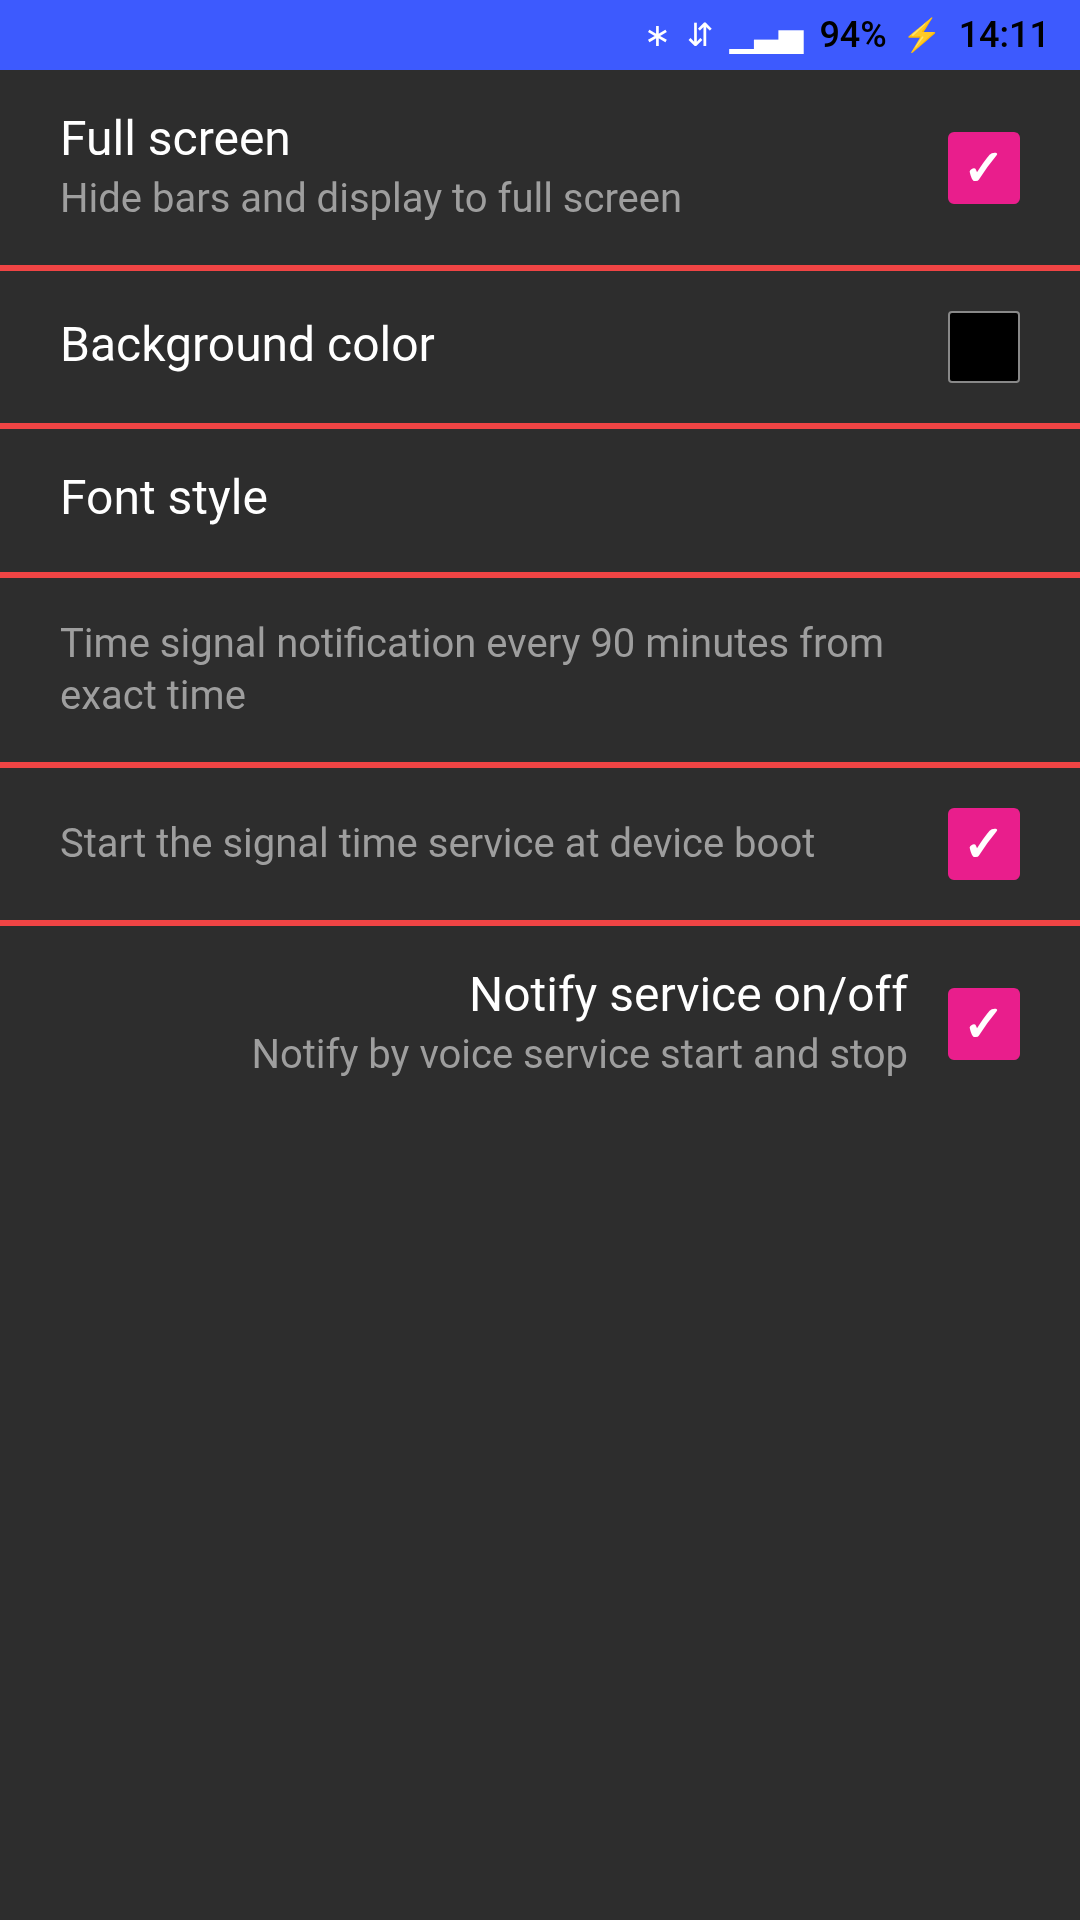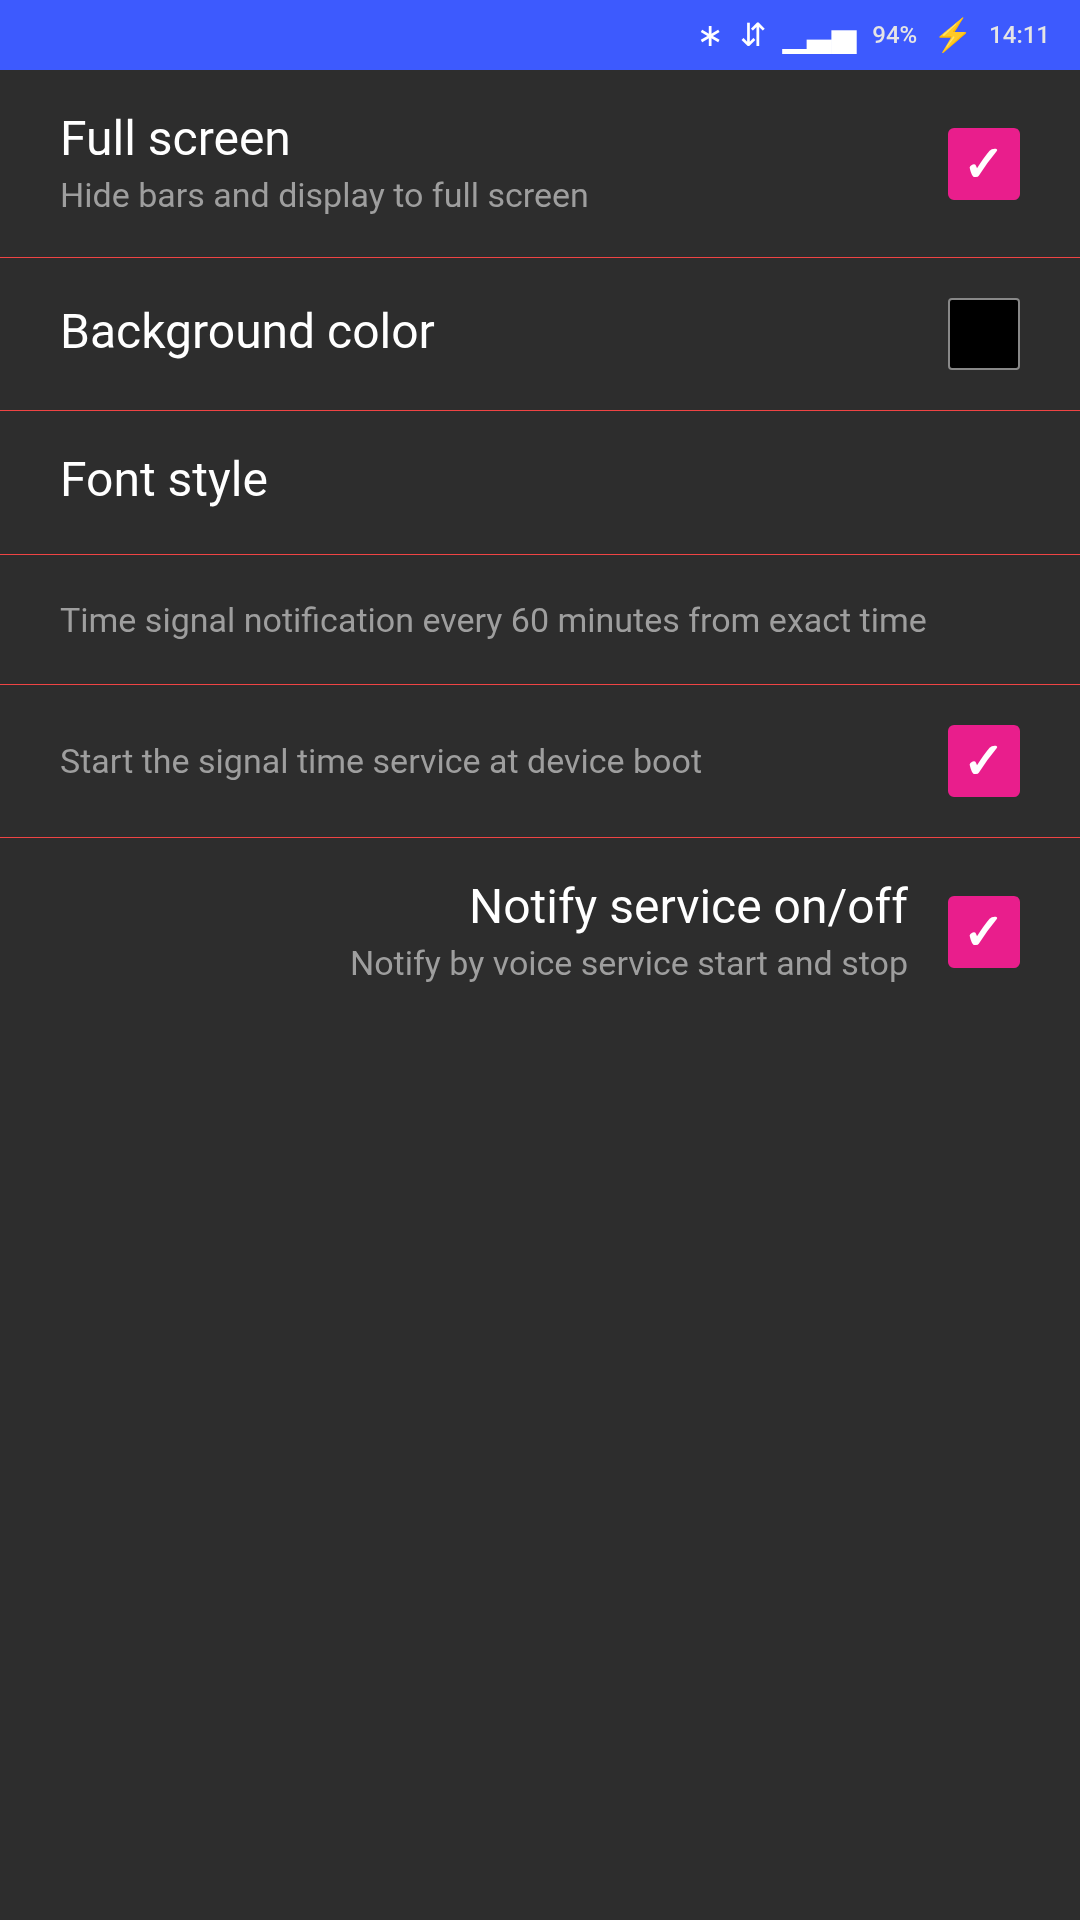--- a/index.html
+++ b/index.html
@@ -31,36 +31,36 @@
       align-items: center;
       gap: 16px;
     }
 
     .status-icon {
       color: #ffffff;
       font-size: 32px;
     }
 
     .status-text {
-      color: #e5e5e5;
-      font-size: 24px;
+      color: #000000;
+      font-size: 36px;
       font-weight: 500;
     }
 
     
     .settings-list {
       width: 100%;
     }
 
     .settings-item {
       display: flex;
       align-items: center;
       justify-content: space-between;
       padding: 40px 60px;
-      border-bottom: 1px solid #ef4444;
+      border-bottom: 6px solid #ef4444;
       min-height: 130px;
     }
 
     .settings-item:last-child {
       border-bottom: none;
       text-align: right;
     }
 
     .settings-item-content {
       flex: 1;
@@ -68,21 +68,21 @@
     }
 
     .settings-item-title {
       font-size: 48px;
       font-weight: 400;
       color: #ffffff;
       margin-bottom: 6px;
     }
 
     .settings-item-subtitle {
-      font-size: 34px;
+      font-size: 40px;
       color: #9e9e9e;
       line-height: 1.3;
     }
 
     
     .checkbox {
       width: 72px;
       height: 72px;
       background-color: #e91e8c;
       border-radius: 6px;
@@ -150,21 +150,21 @@
   </div>
 
   <div class="settings-item">
     <div class="settings-item-content">
       <div class="settings-item-title">Font style</div>
     </div>
   </div>
 
   <div class="settings-item">
     <div class="settings-item-content">
-      <div class="settings-item-subtitle">Time signal notification every 60 minutes from exact time</div>
+      <div class="settings-item-subtitle">Time signal notification every 90 minutes from exact time</div>
     </div>
   </div>
 
   <div class="settings-item">
     <div class="settings-item-content">
       <div class="settings-item-subtitle">Start the signal time service at device boot</div>
     </div>
     <div class="checkbox">
       <span class="checkbox-check">✓</span>
     </div>

